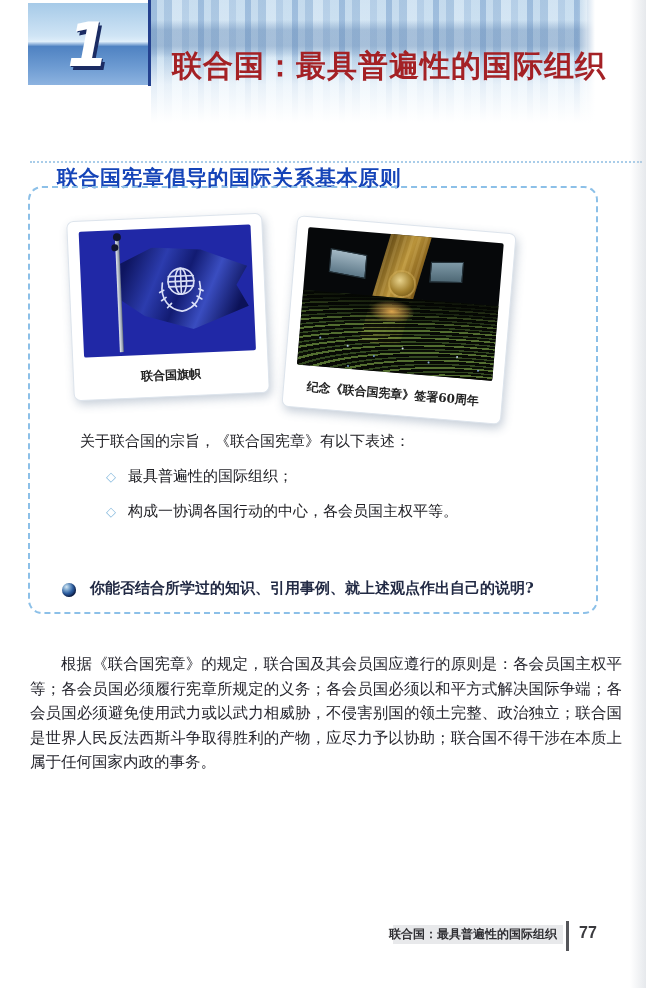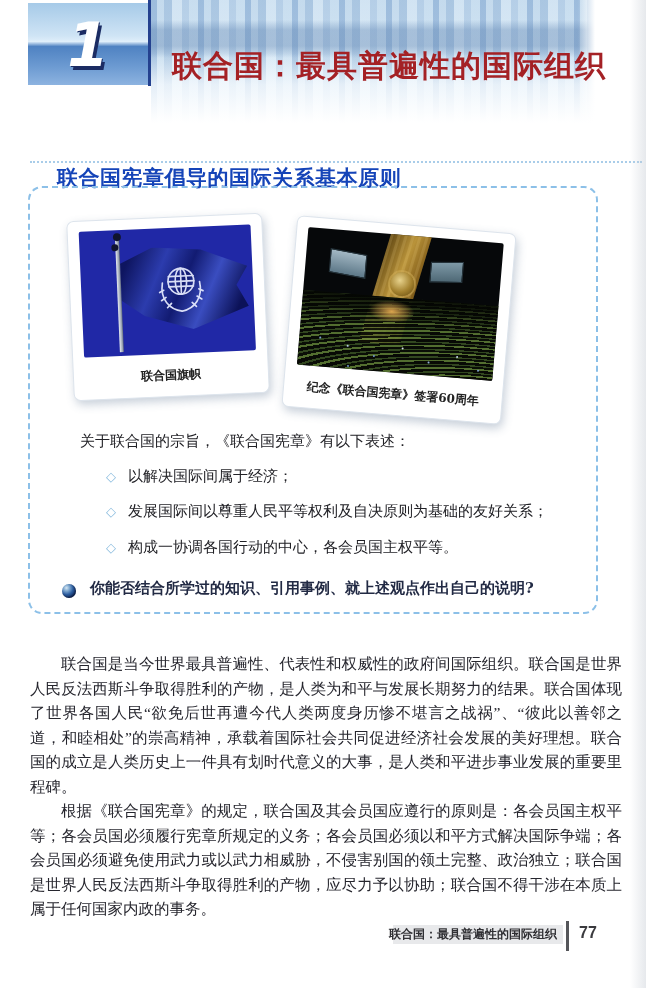--- a/index.html
+++ b/index.html
@@ -124,21 +124,21 @@
   .box-text{
     position:absolute; left:42px; top:420px; width:542px;
     font-family:"DejaVu Serif", serif; font-size:15px; line-height:26.5px; color:#212126;
   }
   .box-text p{ margin:8px; }
   .box-intro{ text-indent:2em; margin-bottom:3px !important; }
   .bullet{ text-indent:56px; }
   .diamond{ color:#85b9dd; font-size:13px; margin-right:12px; }
   .question-row{
     position:absolute; left:62px; top:579px; width:520px;
-    display:flex; align-items:flex-end;
+    display:flex; align-items:center;
     font-family:"DejaVu Serif", serif; font-size:15px; color:#222a44; font-weight:600;
   }
   .globe-icon{
     flex:0 0 auto; width:14px; height:14px; border-radius:50%; margin:3px 14px 0 0;
     background:radial-gradient(circle at 32% 28%, #d5e7f4 0%, #7fa8cf 22%, #2c5da0 48%, #132e62 78%, #0b2047 100%);
     box-shadow:inset -1px -1px 2px rgba(0,0,20,.5);
   }
   
   .body-text{
     position:absolute; left:30px; top:652px; width:592px;
@@ -213,31 +213,29 @@
       <div class="screen screen-right"></div>
       <div class="seats"></div>
       <div class="podium-light"></div>
       <div class="delegate-dots"></div>
     </div>
     <div class="photo-caption">纪念《联合国宪章》签署60周年</div>
   </div>
 
   <div class="box-text">
     <p class="box-intro">关于联合国的宗旨，《联合国宪章》有以下表述：</p>
-    <p class="bullet"><span class="diamond">◇</span><span>以解决国际间属于经济；</span></p>
-    <p class="bullet"><span class="diamond">◇</span><span>发展国际间以尊重人民平等权利及自决原则为基础的友好关系；</span></p>
+    <p class="bullet"><span class="diamond">◇</span><span>最具普遍性的国际组织；</span></p>
     <p class="bullet"><span class="diamond">◇</span><span>构成一协调各国行动的中心，各会员国主权平等。</span></p>
   </div>
   <div class="question-row">
     <span class="globe-icon"></span>
     <span>你能否结合所学过的知识、引用事例、就上述观点作出自己的说明?</span>
   </div>
 
   <div class="body-text">
-    <p>联合国是当今世界最具普遍性、代表性和权威性的政府间国际组织。联合国是世界人民反法西斯斗争取得胜利的产物，是人类为和平与发展长期努力的结果。联合国体现了世界各国人民“欲免后世再遭今代人类两度身历惨不堪言之战祸”、“彼此以善邻之道，和睦相处”的崇高精神，承载着国际社会共同促进经济社会发展的美好理想。联合国的成立是人类历史上一件具有划时代意义的大事，是人类和平进步事业发展的重要里程碑。</p>
     <p>根据《联合国宪章》的规定，联合国及其会员国应遵行的原则是：各会员国主权平等；各会员国必须履行宪章所规定的义务；各会员国必须以和平方式解决国际争端；各会员国必须避免使用武力或以武力相威胁，不侵害别国的领土完整、政治独立；联合国是世界人民反法西斯斗争取得胜利的产物，应尽力予以协助；联合国不得干涉在本质上属于任何国家内政的事务。</p>
   </div>
 
   <div class="footer-bar">
     <span class="footer-title">联合国：最具普遍性的国际组织</span>
   </div>
   <div class="footer-vline"></div>
   <div class="footer-page-number">77</div>
 
   <div class="edge-shade"></div>

